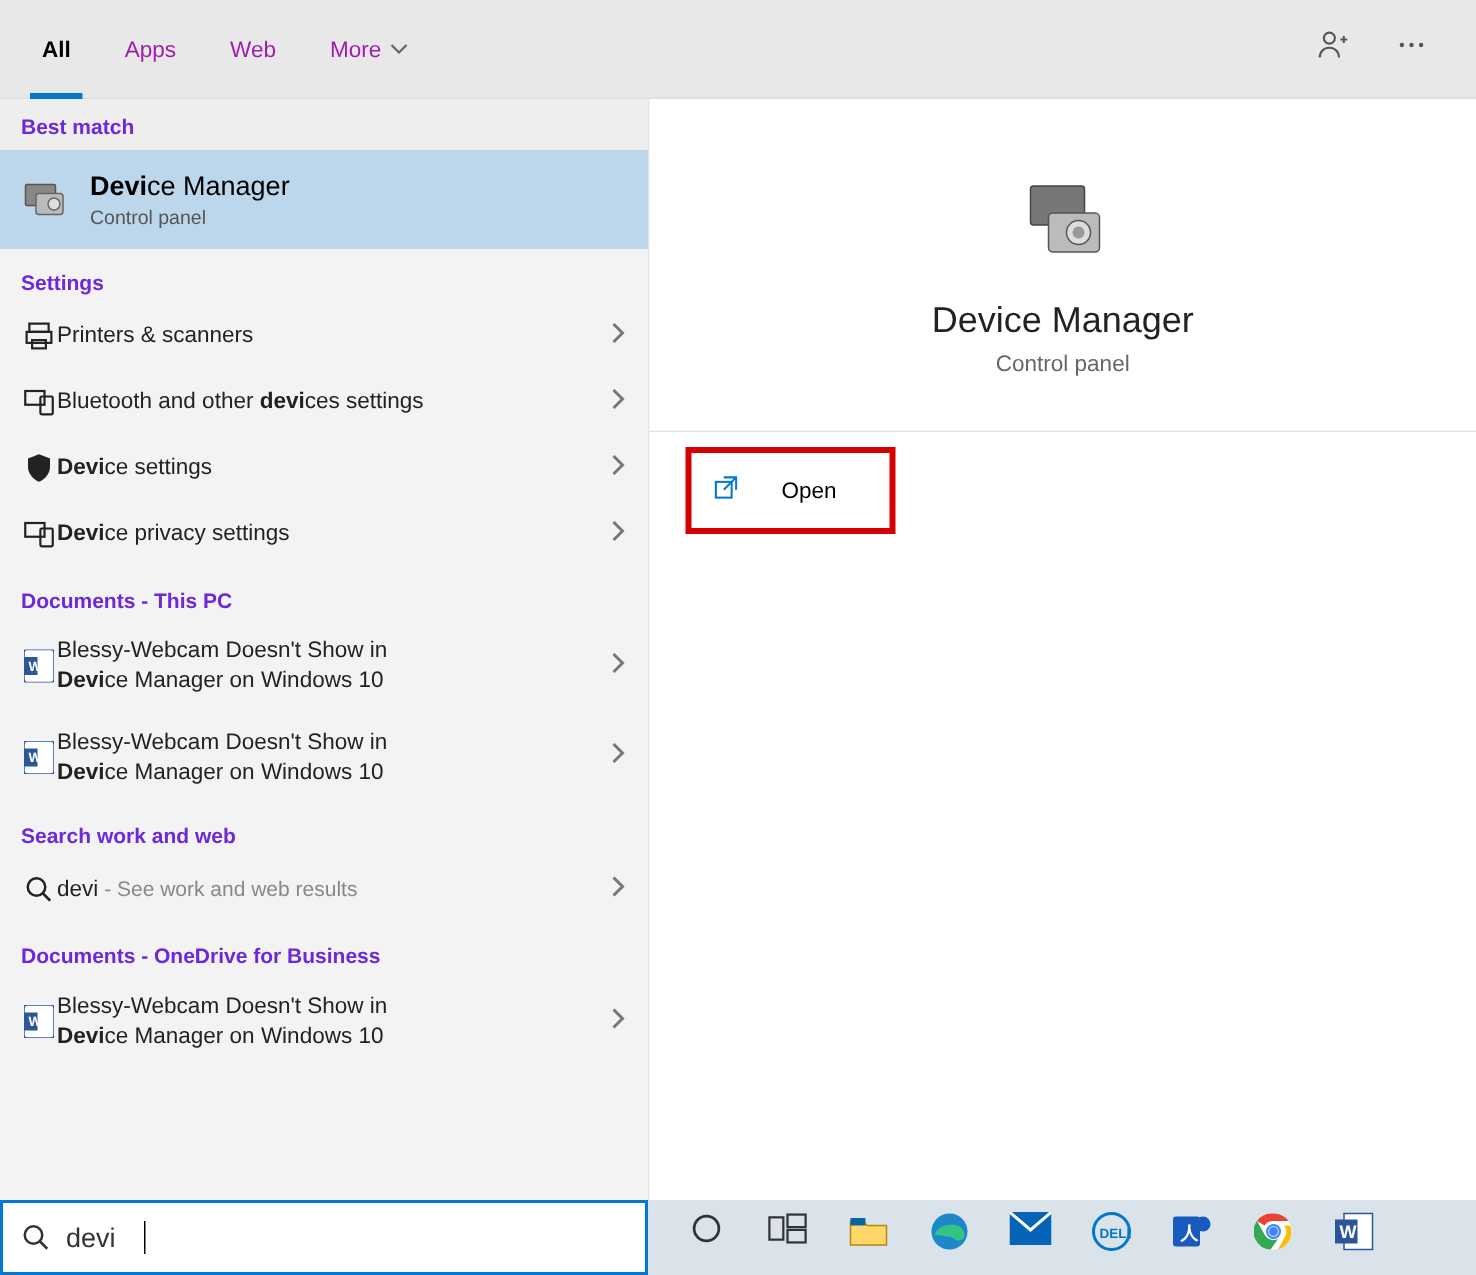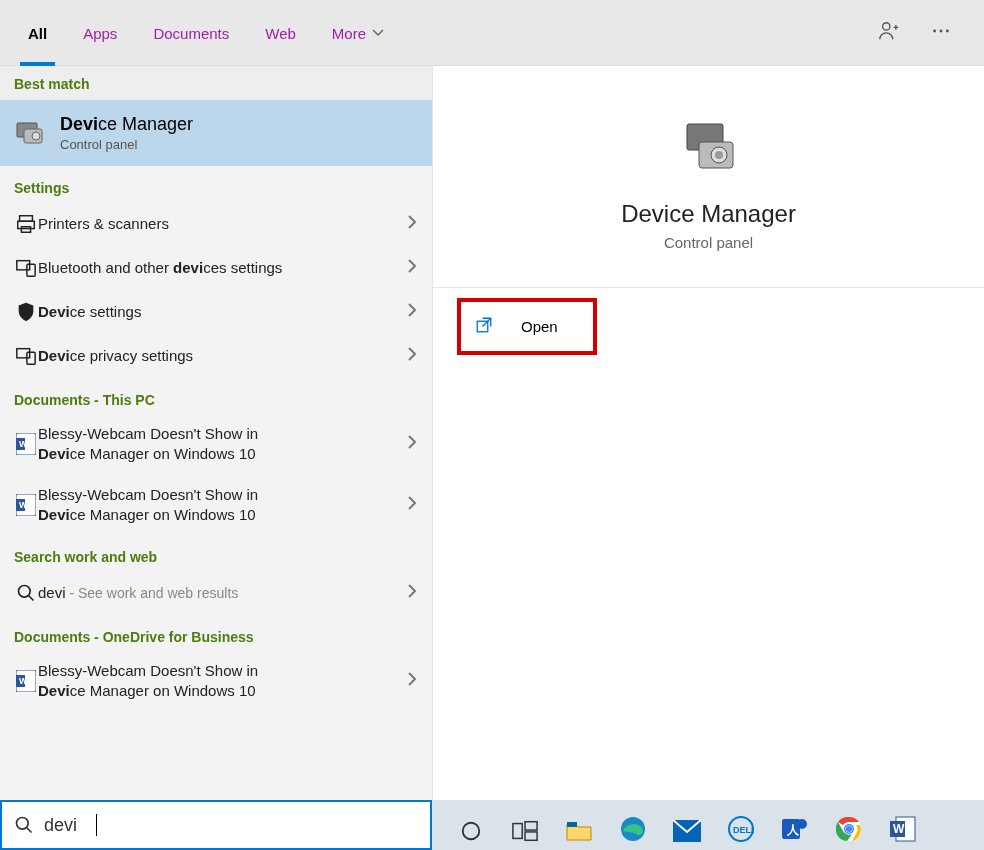--- a/index.html
+++ b/index.html
@@ -11,21 +11,21 @@
   .tab.active { color: #000; font-weight: 600; }
   .tab.active::after { content:""; position:absolute; bottom:0; left:10px; right:10px; height:4px; background:#0078d4; }
   .tab svg { margin-left:6px; }
   .tab-right { margin-left: auto; display:flex; align-items:center; gap:30px; padding-right:22px;}
   .tab-right .icon { color:#555; }
 
   .main { display:flex; height: 734px; }
   .left { width: 433px; background:#f3f3f3; overflow:hidden; border-right:1px solid #e5e5e5;}
   .right { flex:1; background:#fff; }
 
-  .section-hdr { font-weight:600; font-size:14px; padding:10px 14px 8px; color:#4d7c0f; background:#eee; }
+  .section-hdr { font-weight:600; font-size:14px; padding:10px 14px 8px; color:#6d28d9; background:#eee; }
   .section-hdr.plain { background:transparent; padding:14px 14px 6px;}
 
   .best { display:flex; align-items:center; background:#bcd6ec; padding:14px 14px; gap:14px; }
   .best-icon { width:32px; height:32px; }
   .best-text .t1 { font-size:18px; color:#000; font-weight:400;}
   .best-text .t1 b { font-weight:600;}
   .best-text .t2 { font-size:13px; color:#555; margin-top:2px;}
 
   .row { display:flex; align-items:center; padding:10px 14px; cursor:pointer; }
   .row .ricon { width:24px; height:24px; display:flex; align-items:center; justify-content:center; flex-shrink:0;}
@@ -41,37 +41,34 @@
   .preview .psub { font-size:15px; color:#666; margin-top:6px; }
   .divider { height:1px; background:#e5e5e5; margin:36px 0 0; }
   .open-wrap { margin:10px 0 0 24px; width:140px; border:4px solid #d40000; padding:2px;}
   .open-btn { display:flex; align-items:center; gap:28px; padding:12px 12px; font-size:15px; cursor:pointer;}
 
   
   .taskbar { position:absolute; bottom:0; left:0; right:0; height:50px; background:#dbe3ea; display:flex; align-items:center; }
   .searchbox { width:432px; height:50px; border:2px solid #0078d4; background:#fff; display:flex; align-items:center; padding:0 12px; gap:10px;}
   .searchbox input { border:none; outline:none; font-size:18px; flex:1; color:#333;}
   .task-icons { display:flex; align-items:center; gap:20px; padding-left:22px;}
-  .tbicon { width:34px; height:34px; display:flex; align-items:flex-end; justify-content:center; }
+  .tbicon { width:34px; height:34px; display:flex; align-items:flex-start; justify-content:center; }
 
   .caret { display:inline-block; width:1px; height:22px; background:#000; margin-left:-2px; vertical-align:middle; animation:blink 1s step-start infinite;}
   @keyframes blink { 50% {opacity:0;} }
 </style>
 </head>
 <body>
 
 <div class="tabs">
   <div class="tab active">
       <span>All</span>
     </div>
   <div class="tab">
       <span>Apps</span>
-    </div>
-  <div class="tab">
-      <span>Documents</span>
     </div>
   <div class="tab">
       <span>Web</span>
     </div>
   <div class="tab">
     <span>More</span>
     <svg width="12" height="12" viewBox="0 0 12 12">
         <path d="M1 3l5 5 5-5" stroke="#666" stroke-width="1.5" fill="none"></path>
       </svg>
   </div>

